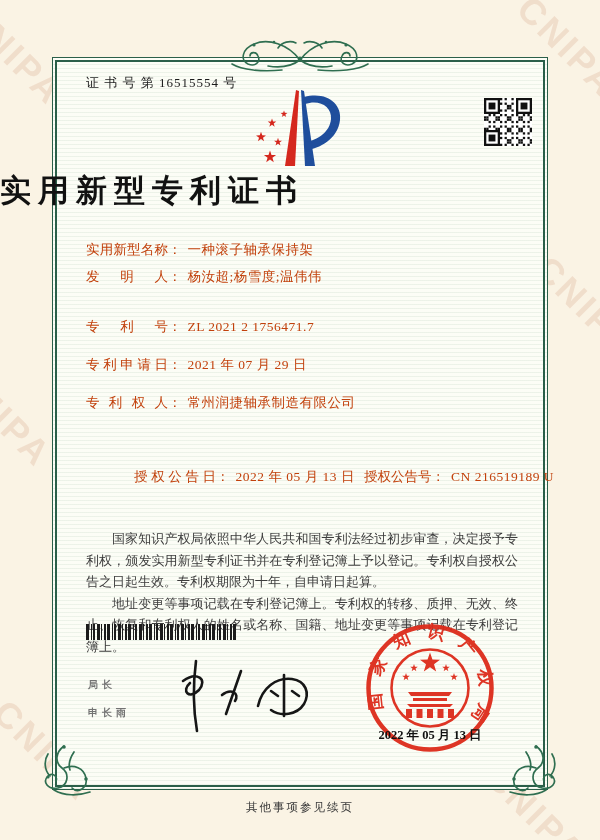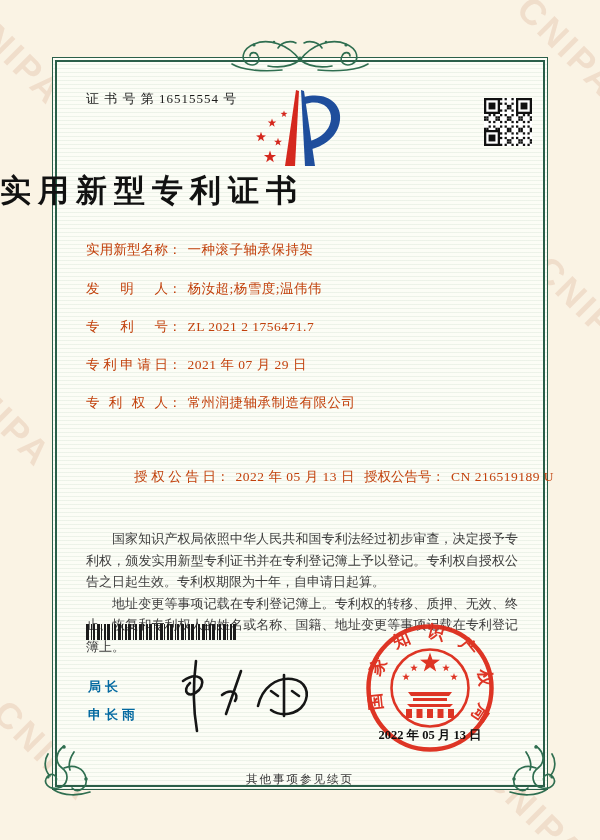--- a/index.html
+++ b/index.html
@@ -25,46 +25,46 @@
     background:
       repeating-linear-gradient(0deg, rgba(125,165,135,.12) 0 1px, transparent 1px 4px),
       #fcfdf6;
   }
   .frame::before {
     content:""; position:absolute; inset:2px; border:2.5px solid #2b5f49; pointer-events:none;
   }
   .orn-top { position:absolute; left:222px; top:30px; }
   .orn-corner { position:absolute; }
   
-  .cert-no { position:absolute; left:86px; top:90px; font-size:13px; color:#1c1c1c; letter-spacing:1px; }
+  .cert-no { position:absolute; left:86px; top:74px; font-size:13px; color:#1c1c1c; letter-spacing:1px; }
   .title {
     position:absolute; left:0; top:170px; width:100%; text-align:left;
     font-size:31px; font-weight:700; letter-spacing:7px; color:#111;
   }
   .logo { position:absolute; left:240px; top:82px; }
   .qr { position:absolute; left:484px; top:98px; }
   .frow { position:absolute; left:86px; width:440px; font-size:13.5px; color:#c2410c; white-space:nowrap; }
   .flabel { display:inline-block; width:82px; text-align:justify; text-align-last:justify; vertical-align:bottom; }
   .fcolon { display:inline-block; margin-right:6px; }
   .fvalue { letter-spacing:.5px; }
   .fpair2 { position:absolute; left:230px; top:0;text-align:right; }
   .body-text {
     position:absolute; left:86px; top:488px; width:432px;
     font-size:13px; line-height:21.5px; color:#3c3c3c; text-align:justify;margin-top:40px;
   }
   .body-text p { text-indent:2em; }
   .barcode { position:absolute; left:86px; top:624px; }
-  .signer { position:absolute; left:88px; font-size:13px; font-weight:600; color:#0369a1; letter-spacing:4px; }
+  .signer { position:absolute; left:88px; font-size:10px; font-weight:600; color:#737373; letter-spacing:4px; }
   .signer.t { top:678px; } .signer.n { top:706px; }
   .sig { position:absolute; left:150px; top:650px; }
   .seal { position:absolute; left:363px; top:621px; opacity:.95; }
   .seal-date { position:absolute; left:356px; top:727px; width:148px; text-align:center;
     font-size:12.5px; font-weight:600; color:#111; }
   .page-info { position:absolute; left:0; top:763px; width:100%; text-align:center; font-size:11.5px; color:#2a2a2a; }
-  .cont-note { position:absolute; left:0; top:772px; width:100%; text-align:center; font-size:11.5px; color:#3a3a3a; letter-spacing:2px; }
+  .cont-note { position:absolute; left:0; top:800px; width:100%; text-align:center; font-size:11.5px; color:#3a3a3a; letter-spacing:2px; }
 </style>
 </head>
 <body>
 
 <div class="page">
 
   <svg width="0" height="0" style="position:absolute" aria-hidden="true">
     <defs>
       <polygon id="star" points="0,-10 2.35,-3.24 9.51,-3.09 3.8,1.24 5.88,8.09 0,4 -5.88,8.09 -3.8,1.24 -9.51,-3.09 -2.35,-3.24"></polygon>
     </defs>
@@ -250,21 +250,21 @@
       <rect x="40" y="28" width="2" height="2" fill="#111"></rect>
       <rect x="40" y="36" width="2" height="2" fill="#111"></rect>
       <rect x="40" y="38" width="2" height="2" fill="#111"></rect>
     </svg>
 
   <div class="title">实用新型专利证书</div>
 
   <div class="frow" style="top:241px;">
     <span class="flabel">实用新型名称</span><span class="fcolon">：</span><span class="fvalue">一种滚子轴承保持架</span>
   </div>
-  <div class="frow" style="top:280px;">
+  <div class="frow" style="top:268px;">
     <span class="flabel">发明人</span><span class="fcolon">：</span><span class="fvalue">杨汝超;杨雪度;温伟伟</span>
   </div>
   <div class="frow" style="top:318px;">
     <span class="flabel">专利号</span><span class="fcolon">：</span><span class="fvalue">ZL 2021 2 1756471.7</span>
   </div>
   <div class="frow" style="top:356px;">
     <span class="flabel">专利申请日</span><span class="fcolon">：</span><span class="fvalue">2021 年 07 月 29 日</span>
   </div>
   <div class="frow" style="top:394px;">
     <span class="flabel">专利权人</span><span class="fcolon">：</span><span class="fvalue">常州润捷轴承制造有限公司</span>

